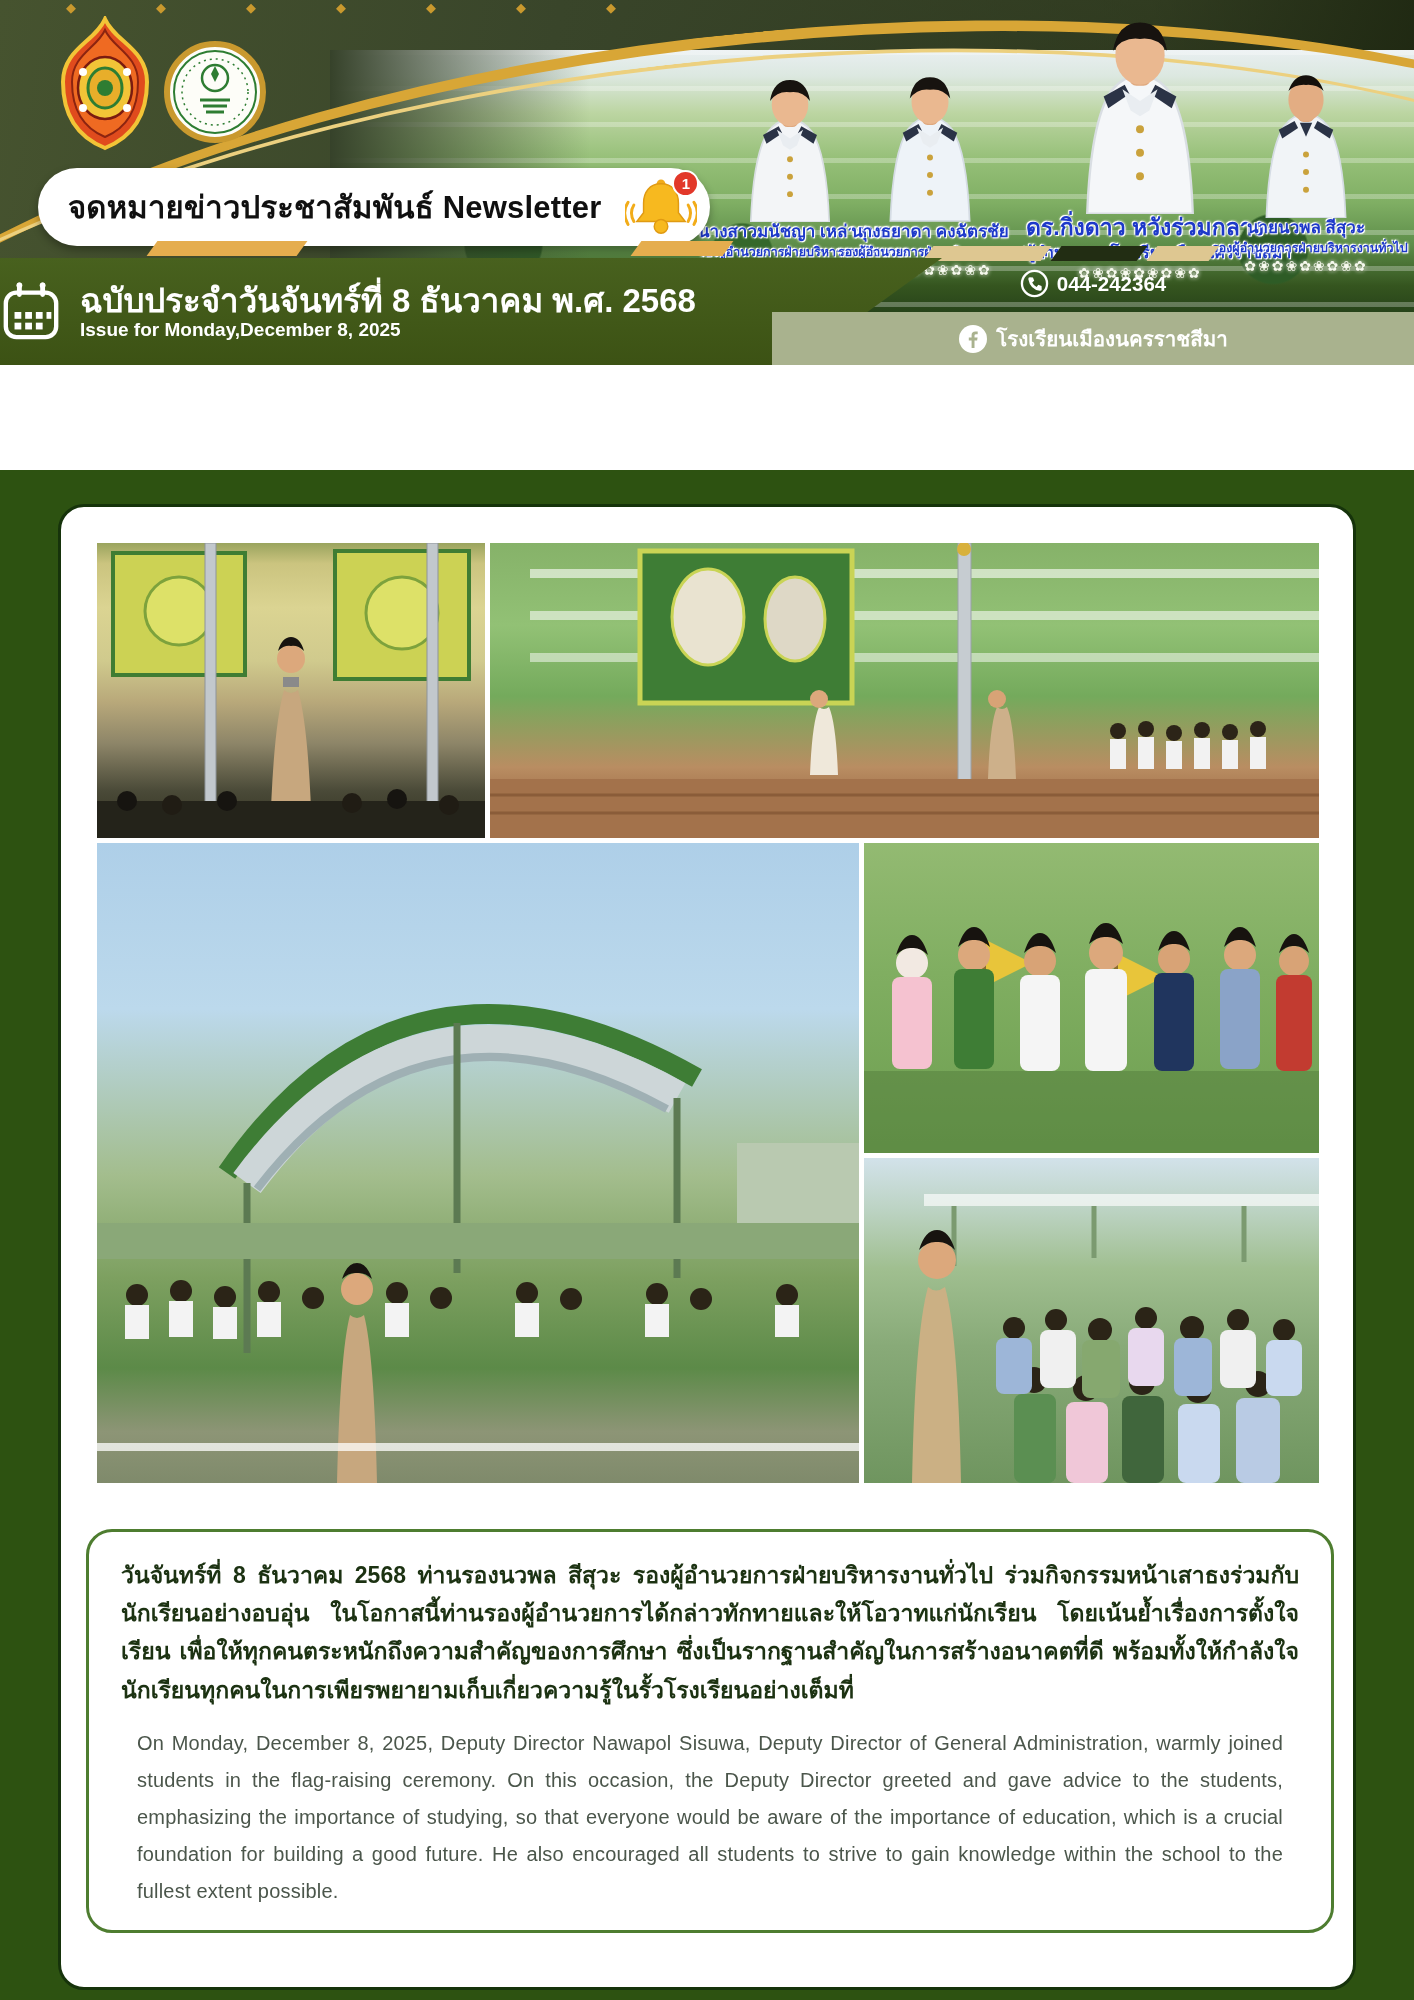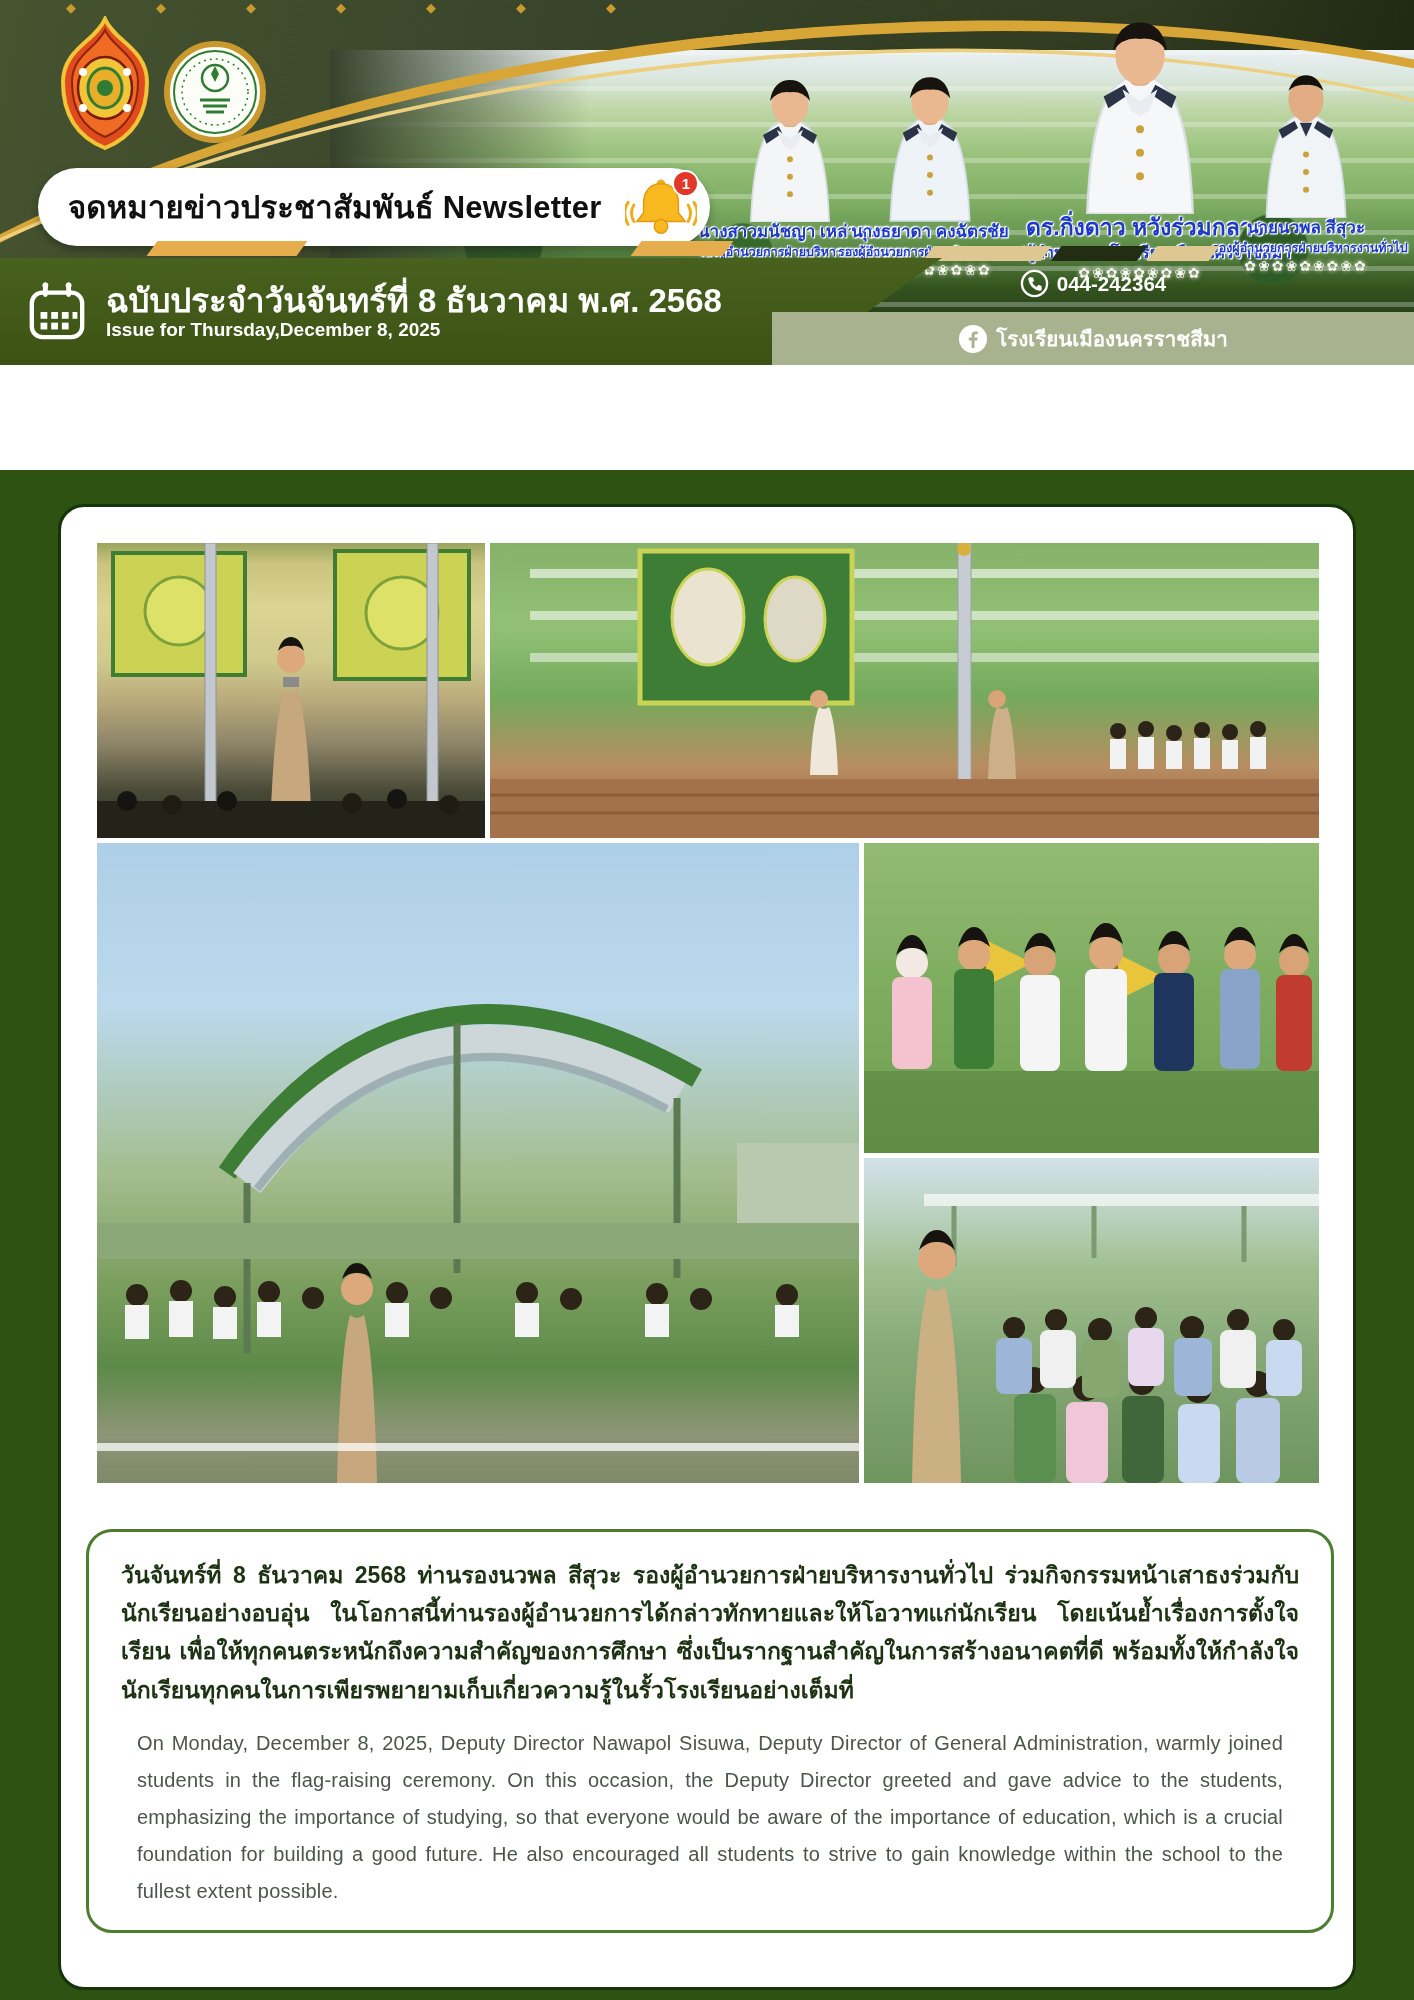--- a/index.html
+++ b/index.html
@@ -59,21 +59,21 @@
   .stp1{left:152px;top:241px;width:150px;background:#e5ad4e;}
   .stp2{left:636px;top:241px;width:92px;background:#e5ad4e;}
   .stp3{left:928px;top:246px;width:118px;background:#dec791;}
   .stp4{left:1056px;top:246px;width:86px;background:#222d13;}
   .stp5{left:1152px;top:246px;width:62px;background:#dec791;}
 
   
   .date-band{position:absolute;left:0;top:258px;width:942px;height:107px;
     background:linear-gradient(180deg,#48611e,#3c5214);
     clip-path:polygon(0 0,100% 0,calc(100% - 148px) 100%,0 100%);
-    display:flex;align-items:center;gap:18px;padding-left:26px;box-sizing:border-box;}
+    display:flex;align-items:center;gap:18px;box-sizing:border-box;}
   .date-txt{display:flex;flex-direction:column;}
   .date-th{font-size:33px;font-weight:800;color:#fff;white-space:nowrap;line-height:1.15;}
   .date-en{font-size:19px;font-weight:700;color:#fff;white-space:nowrap;}
 
   
   .contact-bar{position:absolute;left:772px;top:312px;width:642px;height:53px;background:#a9b28e;
     display:flex;align-items:center;justify-content:center;gap:24px;flex-direction:column;}
   .c-item{display:flex;align-items:center;gap:8px;color:#fff;font-size:20.5px;font-weight:700;white-space:nowrap;}
 
   
@@ -247,21 +247,21 @@
             <rect x="26" y="32" width="7" height="7"></rect>
             <rect x="37" y="32" width="7" height="7"></rect>
             <rect x="48" y="32" width="5" height="7"></rect>
           <rect x="15" y="43" width="7" height="7"></rect>
             <rect x="26" y="43" width="7" height="7"></rect>
             <rect x="37" y="43" width="7" height="7"></rect>
         </g>
       </svg>
       <div class="date-txt">
         <span class="date-th">ฉบับประจำวันจันทร์ที่ 8 ธันวาคม พ.ศ. 2568</span>
-        <span class="date-en">Issue for Thursday,December 8, 2025</span>
+        <span class="date-en">Issue for Monday,December 8, 2025</span>
       </div>
     </div>
 
     <div class="contact-bar">
       <span class="c-item">
         <svg viewBox="0 0 30 30" width="29" height="29">
           <circle cx="15" cy="15" r="13" fill="none" stroke="#fff" stroke-width="2.4"></circle>
           <path d="M10.2 8.6 l3.2 0.2 1.3 3.4 -2.1 1.7 q1.5 3.2 4.6 4.6 l1.7-2.1 3.4 1.3 0.2 3.2 q0 1.6-2.1 1.6 q-9.8-1.2-11.8-11.8 q-0.2-2.1 1.6-2.1 z" fill="#fff"></path>
         </svg>
         <span>044-242364</span>

